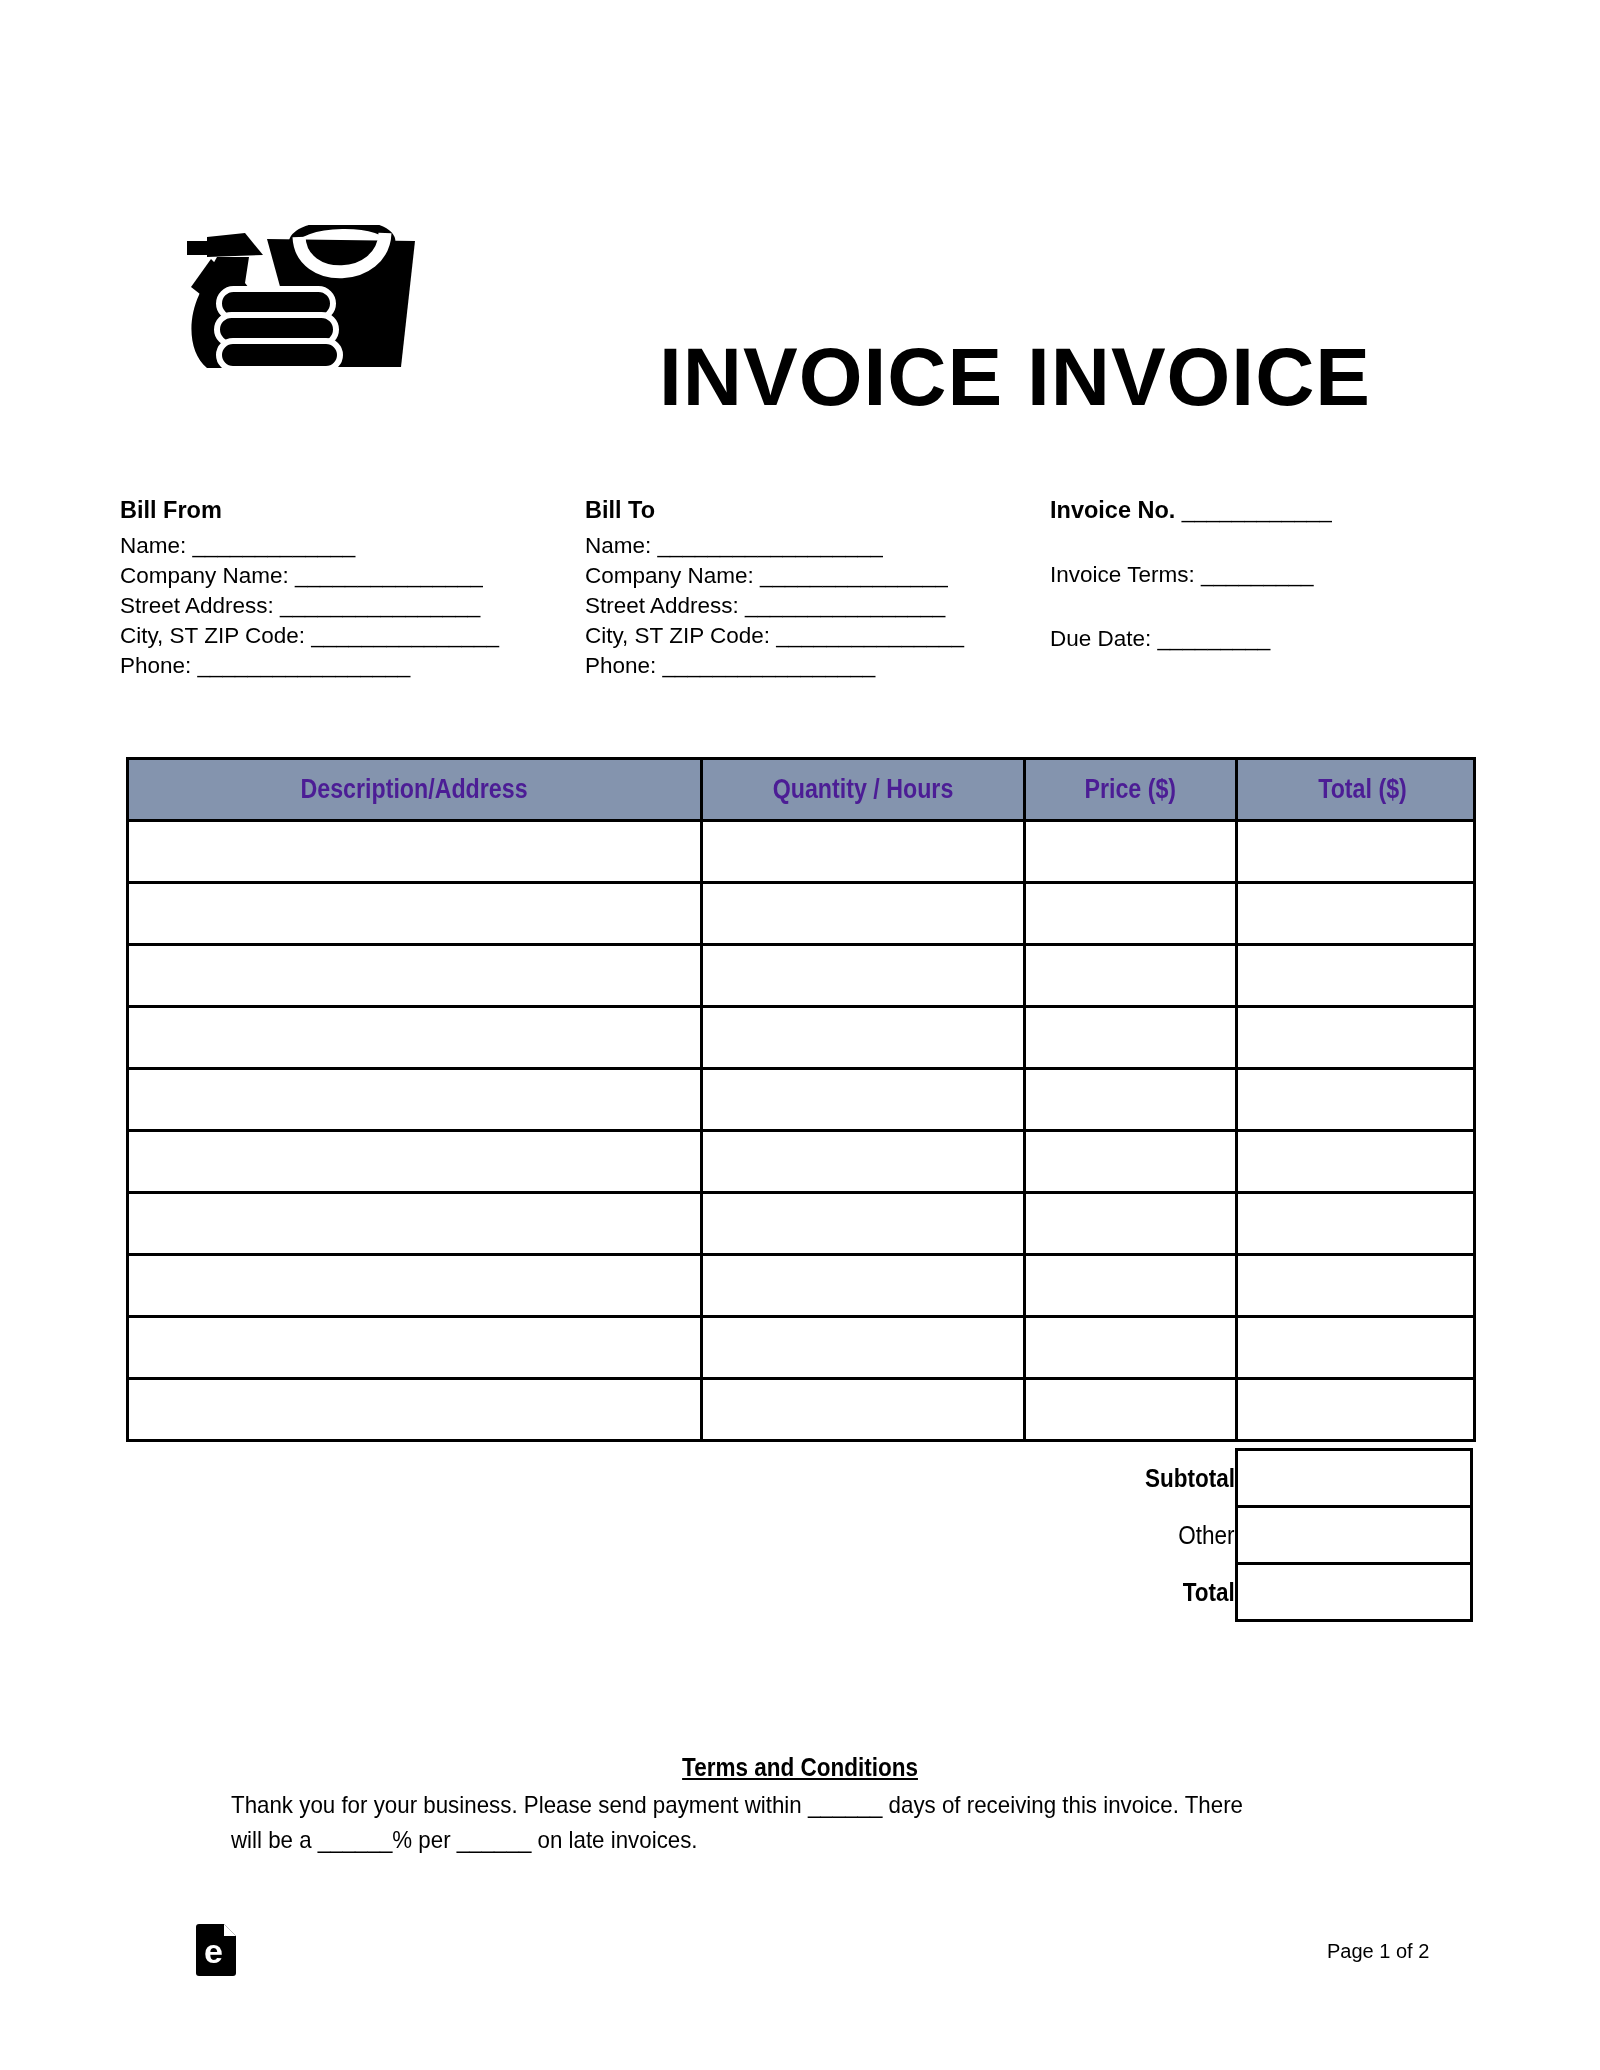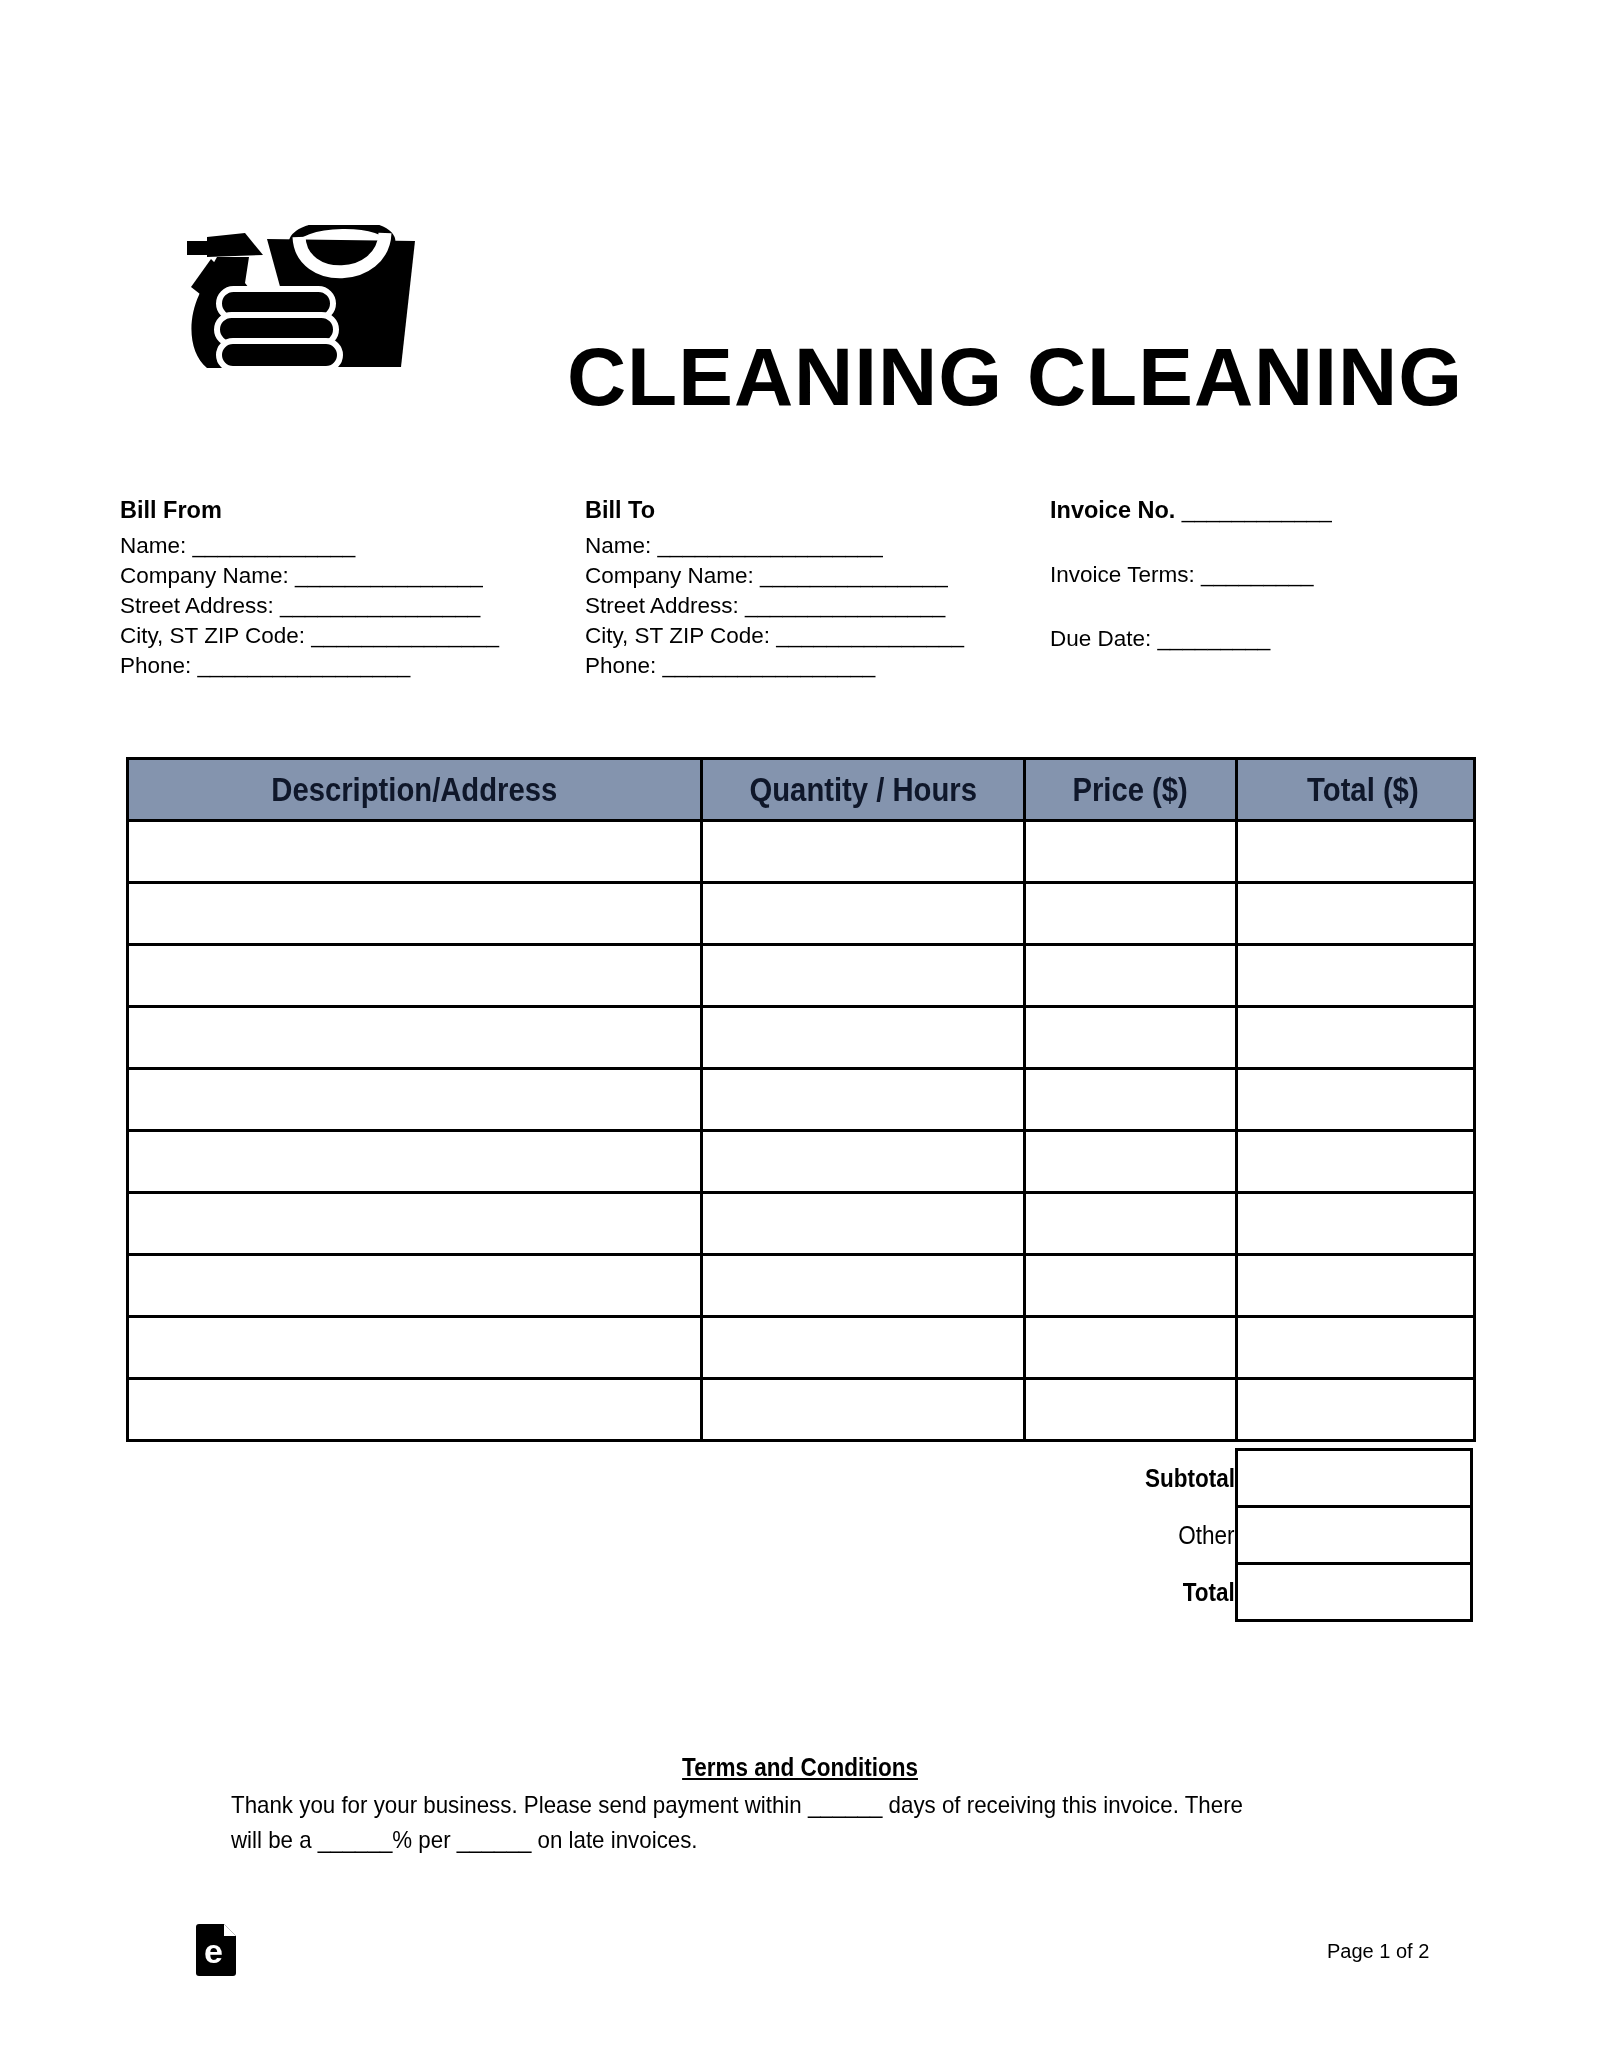--- a/index.html
+++ b/index.html
@@ -22,21 +22,21 @@
   .contact-heading { font-weight:bold; font-size:23.5px; margin-bottom:6px; }
   .meta-line { margin-bottom:34px; white-space:nowrap; }
   .meta-label-bold { font-weight:bold; font-size:23.5px; }
   
   .invoice-table {
     position:absolute; left:126px; top:757px; width:1347px;
     border-collapse:collapse; table-layout:fixed;
   }
   .invoice-table th, .invoice-table td { border:3px solid #000; }
   .invoice-table th {
-    height:62px; color:#0f172a; font-size:34px; font-weight:bold; text-align:center;
+    height:62px; color:#4c1d95; font-size:27px; font-weight:bold; text-align:center;
     vertical-align:middle;
   }
   .invoice-table td { height:62px; background:#fff; }
   .cond { display:inline-block; transform:scaleX(0.86); white-space:nowrap; }
   
   .summary { position:absolute; left:700px; top:1448px; width:773px; }
   .summary-row { display:flex; height:60px; margin-top:-3px; }
   .summary-row:first-child { margin-top:0; }
   .summary-label {
     flex:1; text-align:right; padding-right:0; font-size:25px;
@@ -74,21 +74,21 @@
     <rect x="0" y="16" width="22" height="14" fill="#000"></rect>
     <path d="M24,34 L4,62 L13,69 L34,44 Z" fill="#000"></path>
 
     <path d="M30,32 L62,32 L58,58 C72,74 74,92 71,112 L69,143 L20,143 C2,128 0,96 12,70 C18,55 24,42 30,32 Z" fill="#000"></path>
 
     <rect x="32" y="64" width="114" height="29" rx="14.5" fill="#000" stroke="#fff" stroke-width="6"></rect>
     <rect x="30" y="90" width="119" height="29" rx="14.5" fill="#000" stroke="#fff" stroke-width="6"></rect>
     <rect x="32" y="116" width="121" height="28" rx="14" fill="#000" stroke="#fff" stroke-width="6"></rect>
   </svg>
 
-  <div class="title">CLEANING CLEANING</div>
+  <div class="title">INVOICE INVOICE</div>
 
   <div class="contact-col col-from">
     <div class="contact-heading">Bill From</div>
     <div class="contact-line">Name: _____________</div>
     <div class="contact-line">Company Name: _______________</div>
     <div class="contact-line">Street Address: ________________</div>
     <div class="contact-line">City, ST ZIP Code: _______________</div>
     <div class="contact-line">Phone: _________________</div>
   </div>
 

